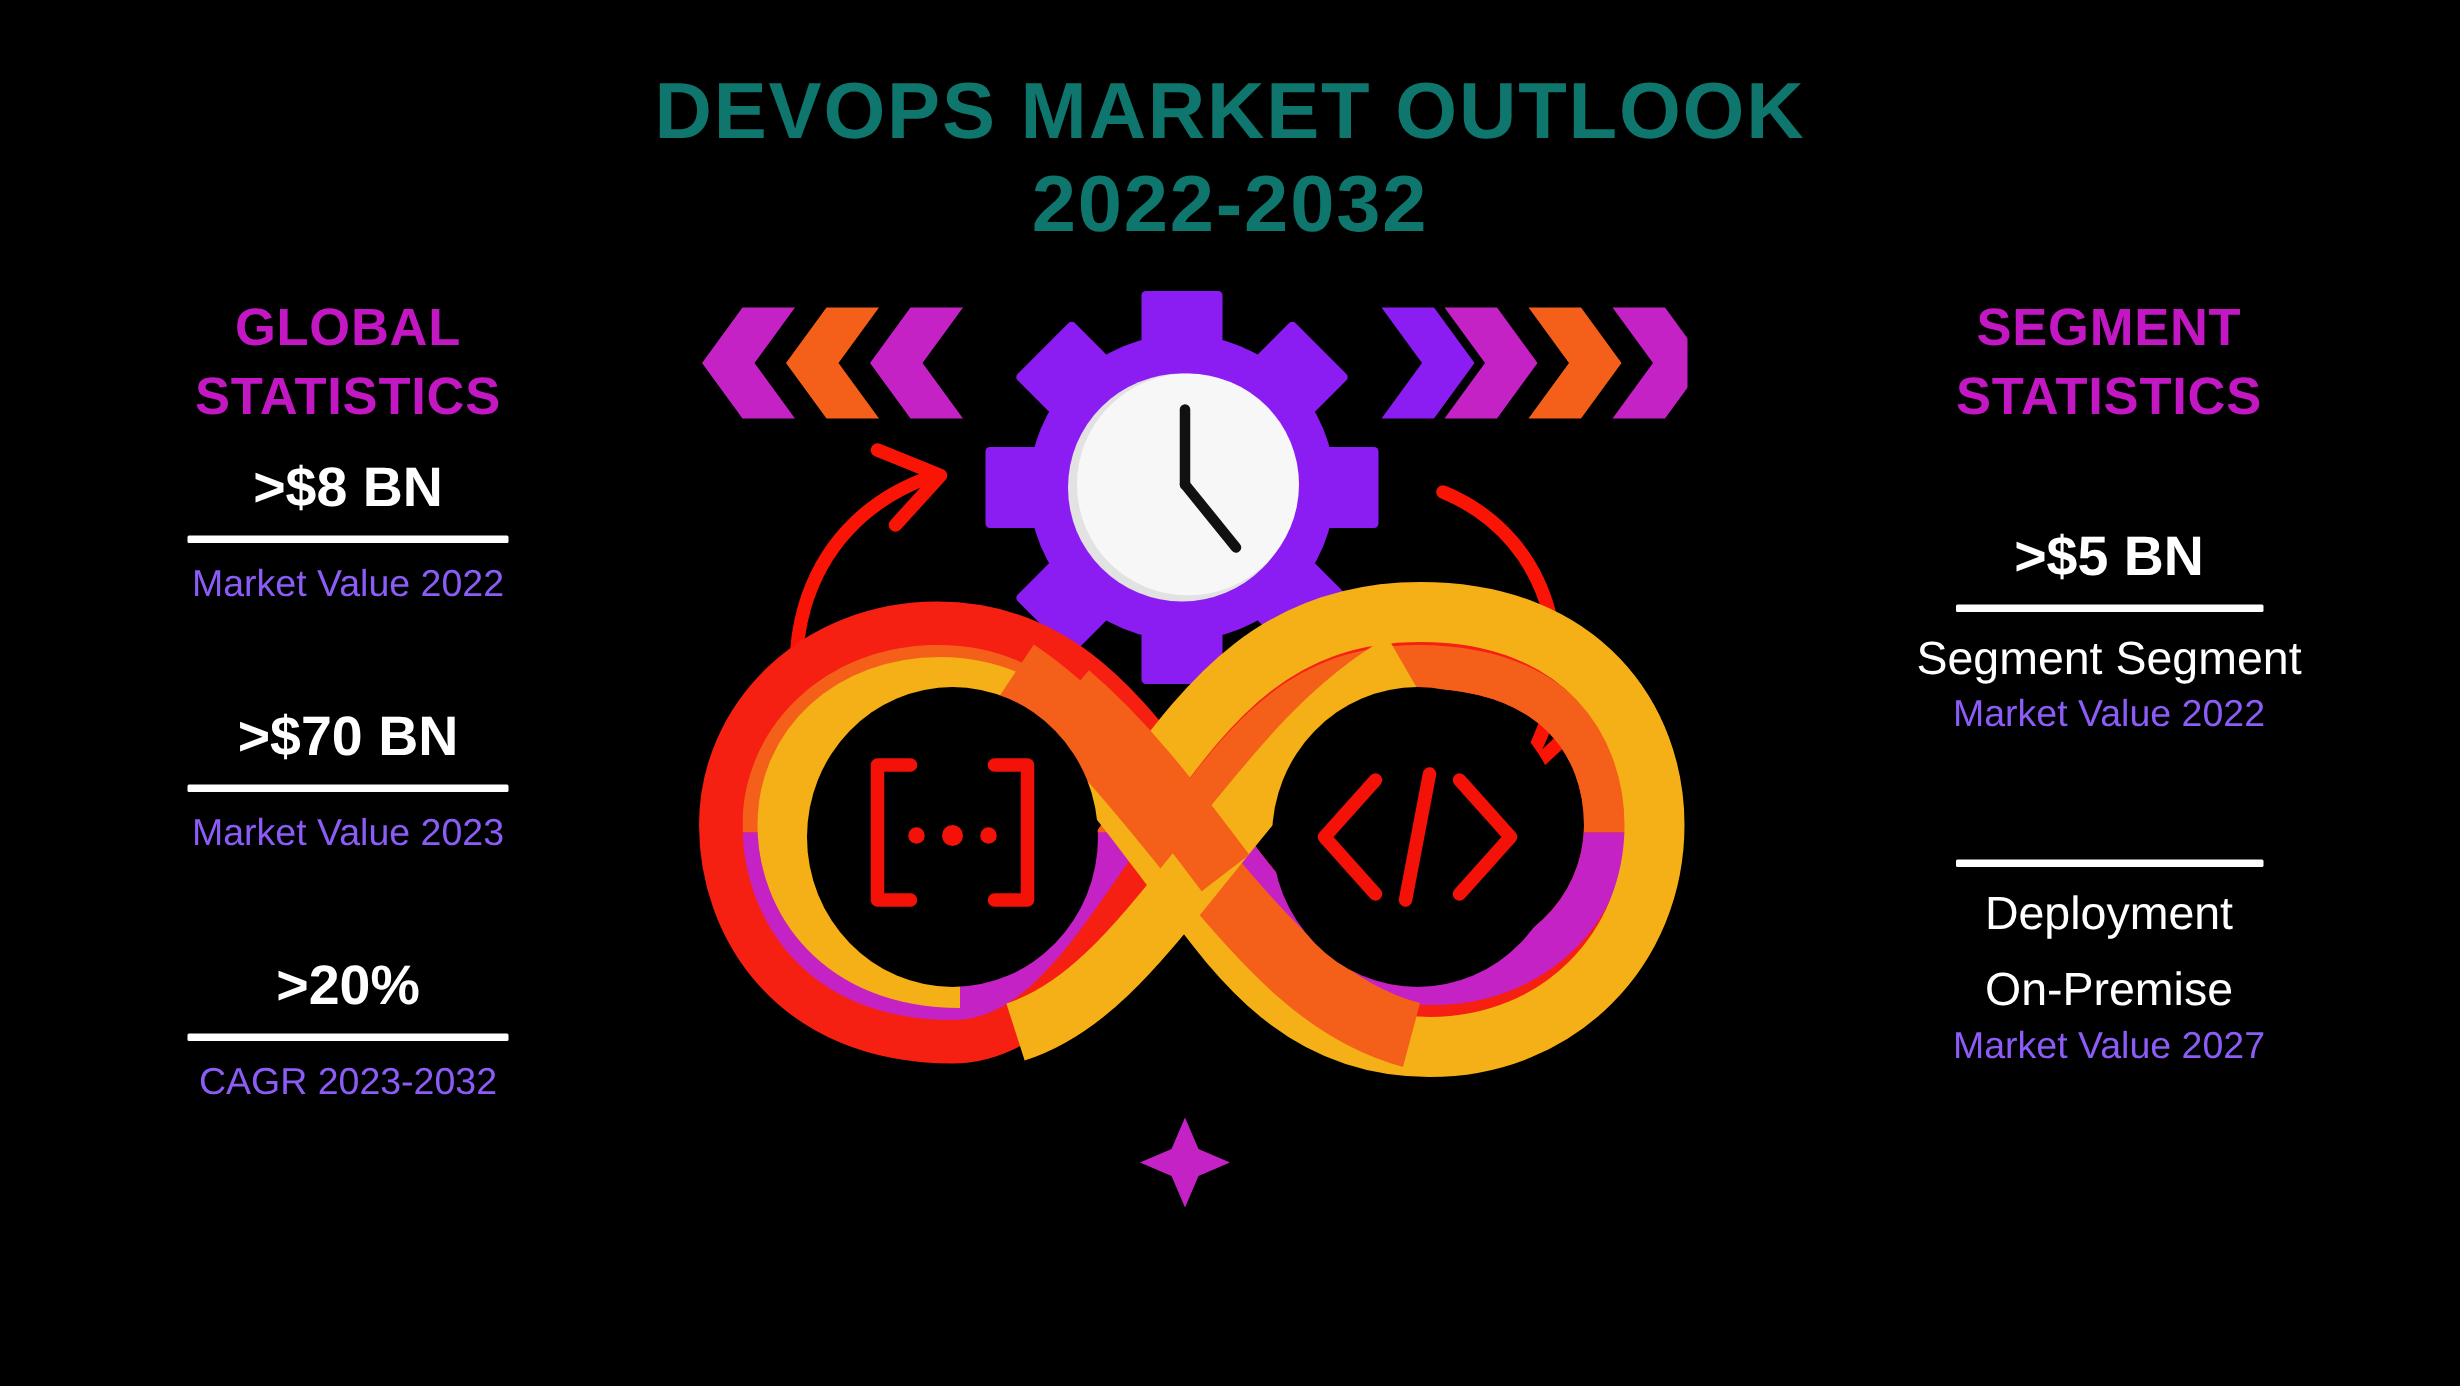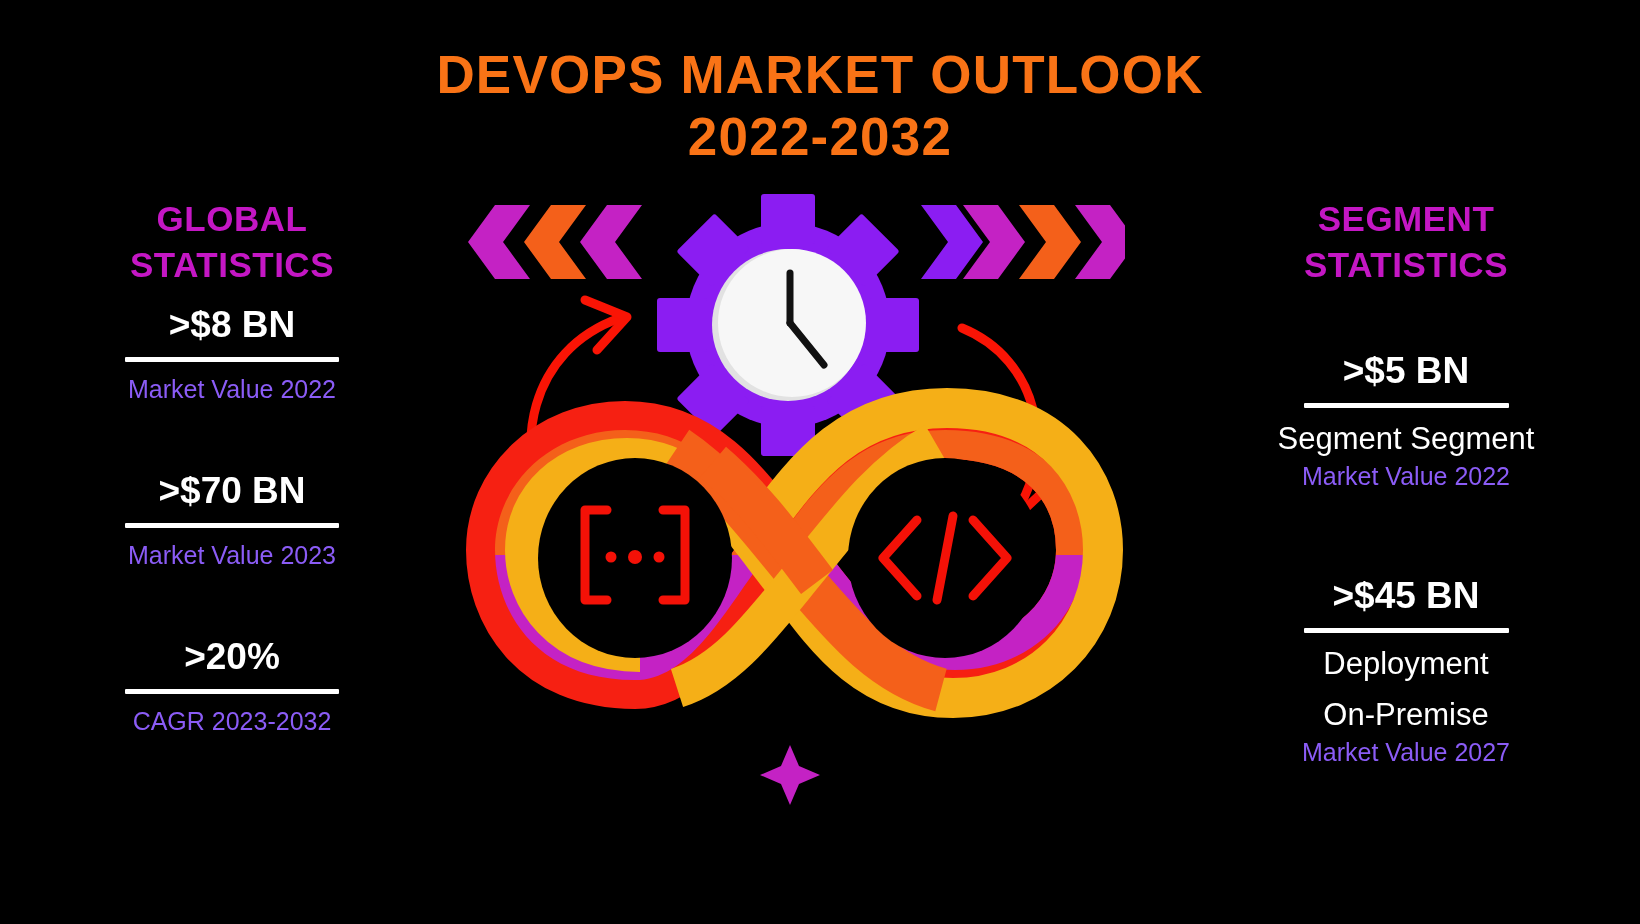--- a/index.html
+++ b/index.html
@@ -27,21 +27,21 @@
     left: 0;
     top: 44px;
     width: 1640px;
     text-align: center;
   }
   .title-line {
     font-size: 53px;
     font-weight: 700;
     letter-spacing: 1.2px;
     line-height: 62px;
-    color: #f97316;
+    color: #0f766e;
     white-space: nowrap;
   }
 
   
   .col {
     position: absolute;
     top: 196px;
     width: 420px;
   }
   .col-left  { left: 22px; }
@@ -155,21 +155,20 @@
     </div>
 
     <div class="stat stat-1">
       <div class="stat-value">&gt;$5 BN</div>
       <div class="rule"></div>
       <div class="stat-label-main">Segment Segment</div>
       <div class="stat-label-sub">Market Value 2022</div>
     </div>
 
     <div class="stat stat-2">
-      <div class="stat-value">&gt;$45 BN</div>
       <div class="rule"></div>
       <div class="stat-label-main">Deployment</div>
       <div class="stat-label-main">On-Premise</div>
       <div class="stat-label-sub">Market Value 2027</div>
     </div>
   </div>
 
   <div class="center-art">
     <svg width="670" height="640" viewBox="0 0 670 640" xmlns="http://www.w3.org/2000/svg">
 

